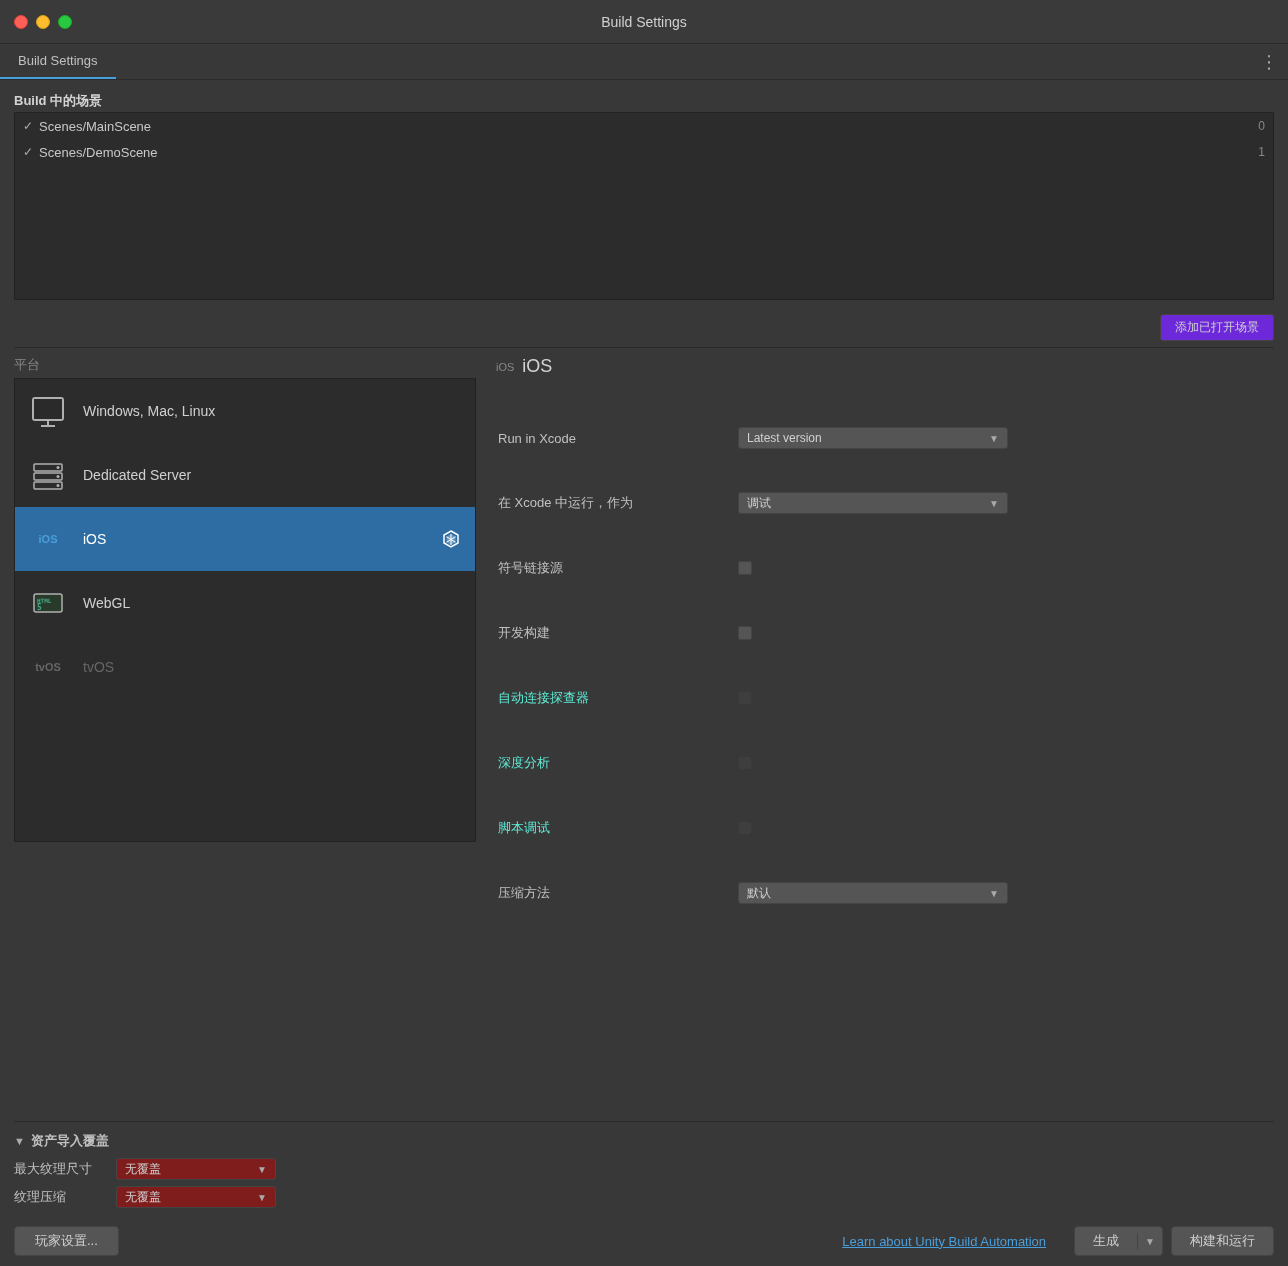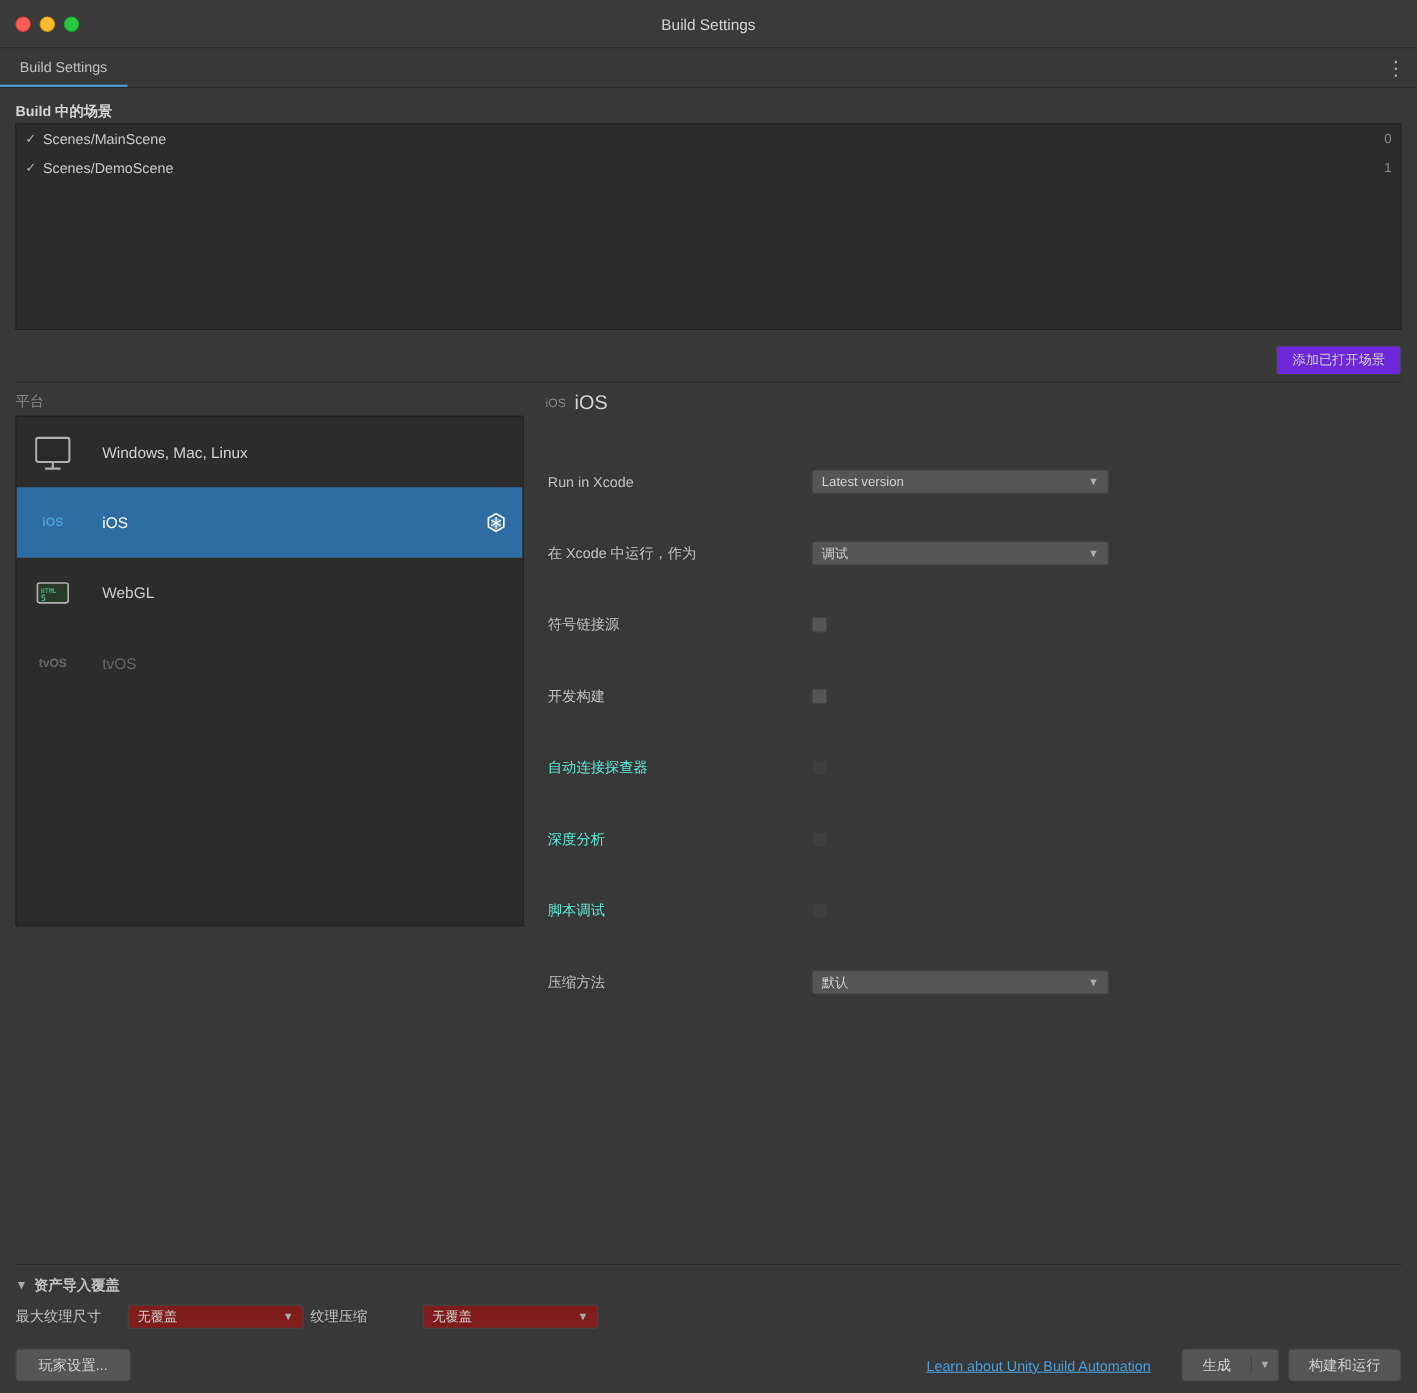--- a/index.html
+++ b/index.html
@@ -159,21 +159,21 @@
       flex: 0 0 auto;
       height: 464px;
       overflow-y: auto;
     }
     .platform-item {
       display: flex;
       align-items: center;
       padding: 0 12px;
       height: 64px;
       cursor: pointer;
-      gap: 24px;
+      gap: 14px;
     }
     .platform-item.active {
       background: #2e6da3;
     }
     .platform-icon {
       width: 42px;
       height: 42px;
       display: flex;
       align-items: center;
       justify-content: center;
@@ -290,21 +290,21 @@
       color: #aaa;
       font-size: 11px;
     }
     .asset-title {
       font-size: 13px;
       font-weight: 600;
       color: #c0c0c0;
     }
     .asset-rows {
       display: flex;
-      flex-direction: row;
+      flex-direction: column;
       gap: 6px;
     }
     .asset-row {
       display: flex;
       align-items: center;
       gap: 12px;
     }
     .asset-row-label {
       font-size: 13px;
       color: #c0c0c0;
@@ -473,20 +473,33 @@
             <svg width="38" height="38" viewBox="0 0 38 38" fill="none">
               <rect x="4" y="6" width="30" height="22" rx="2" stroke="#b0b0b0" stroke-width="2" fill="none"></rect>
               <rect x="5" y="7" width="28" height="20" rx="1" fill="#2a2a2a"></rect>
               <line x1="19" y1="28" x2="19" y2="34" stroke="#b0b0b0" stroke-width="2"></line>
               <line x1="12" y1="34" x2="26" y2="34" stroke="#b0b0b0" stroke-width="2"></line>
             </svg>
           </div>
           <span class="platform-name">Windows, Mac, Linux</span>
         </div>
 
+        <div class="platform-item">
+          <div class="platform-icon">
+            <svg width="38" height="38" viewBox="0 0 38 38" fill="none">
+              <rect x="5" y="8" width="28" height="7" rx="1" stroke="#b0b0b0" stroke-width="1.5" fill="none"></rect>
+              <circle cx="29" cy="11.5" r="1.5" fill="#b0b0b0"></circle>
+              <rect x="5" y="17" width="28" height="7" rx="1" stroke="#b0b0b0" stroke-width="1.5" fill="none"></rect>
+              <circle cx="29" cy="20.5" r="1.5" fill="#b0b0b0"></circle>
+              <rect x="5" y="26" width="28" height="7" rx="1" stroke="#b0b0b0" stroke-width="1.5" fill="none"></rect>
+              <circle cx="29" cy="29.5" r="1.5" fill="#b0b0b0"></circle>
+            </svg>
+          </div>
+          <span class="platform-name">Dedicated Server</span>
+        </div>
 
 
         <div class="platform-item active">
           <div class="platform-icon">
             <span class="ios-platform-label">iOS</span>
           </div>
           <span class="platform-name">iOS</span>
           <div class="unity-badge">
             <svg width="20" height="20" viewBox="0 0 20 20" fill="none">
               <polygon points="10,2 17,6 17,14 10,18 3,14 3,6" stroke="white" stroke-width="1.5" fill="none"></polygon>

